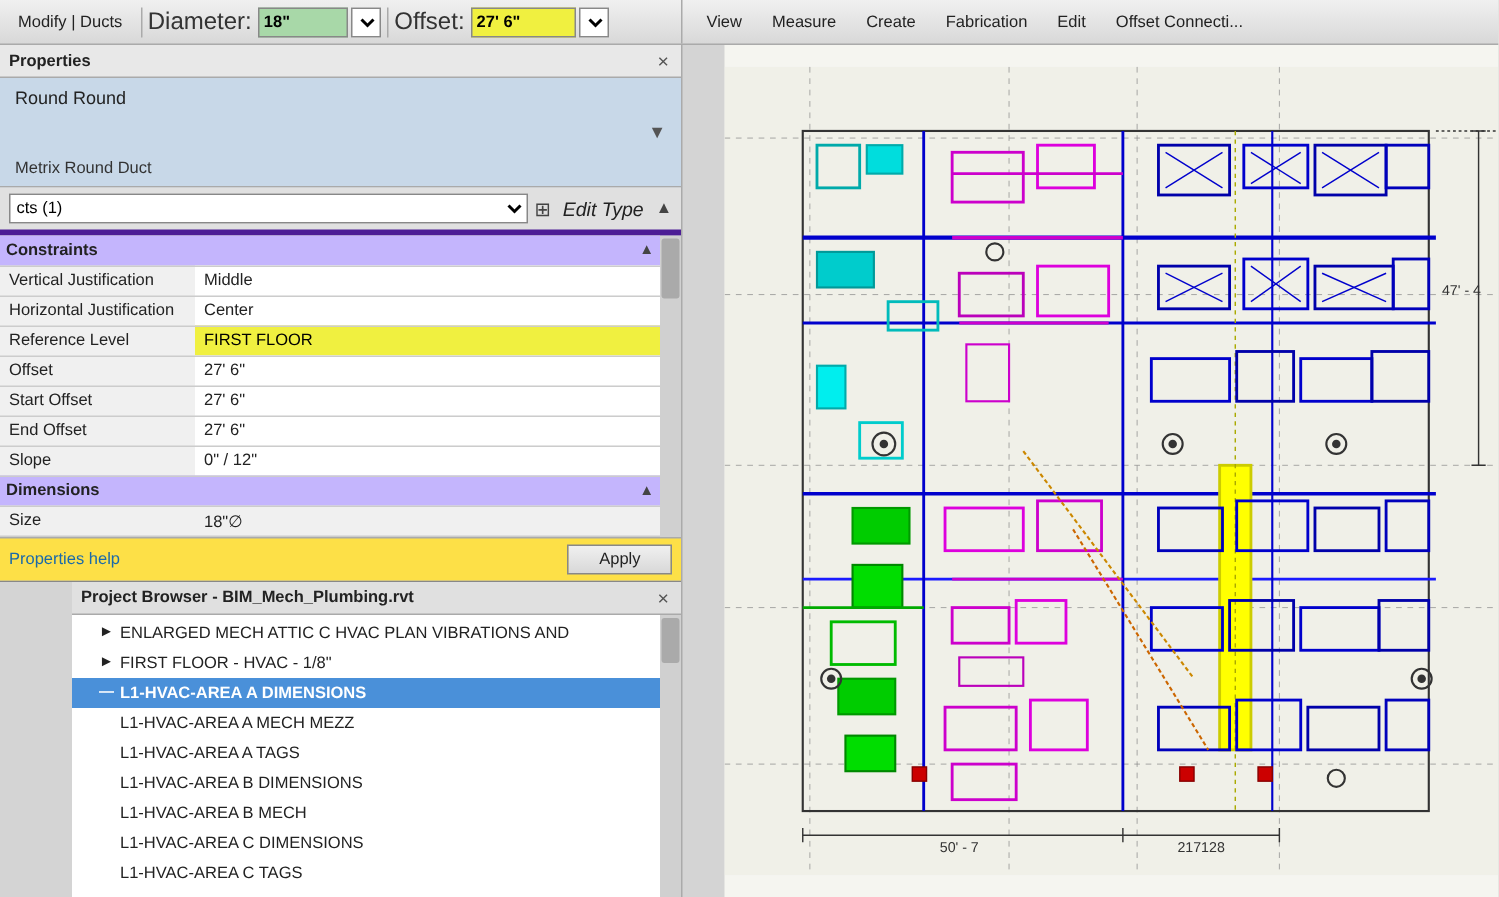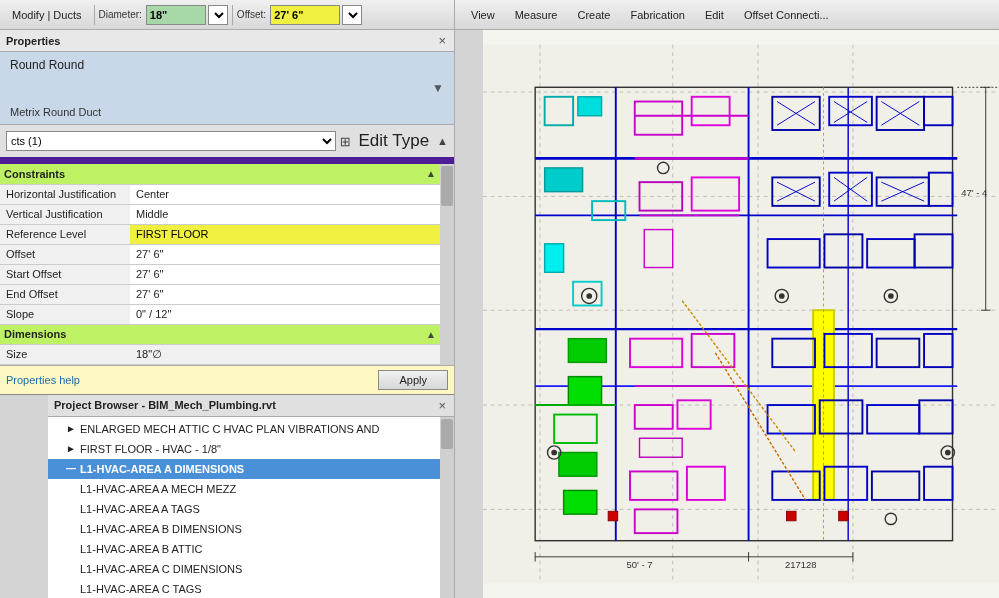--- a/index.html
+++ b/index.html
@@ -7,21 +7,21 @@
     .toolbar-btn {
       padding: 2px 8px;
       font-size: 11px;
       background: transparent;
       border: none;
       cursor: pointer;
       color: #222;
       white-space: nowrap;
     }
     .toolbar-sep { width: 1px; height: 20px; background: #aaa; margin: 0 2px; }
-    .toolbar-label { font-size: 10px; color: #333; margin-right: 2px; }
+    .toolbar-label { font-size: 16px; color: #333; margin-right: 2px; }
     .toolbar-input {
       height: 20px;
       font-size: 11px;
       border: 1px solid #888;
       padding: 0 3px;
       background: #fff;
     }
     .toolbar-input.highlight { background: #a8d8a8; color: #000; font-weight: bold; }
     .toolbar-input.highlight2 { background: #f0f040; color: #000; font-weight: bold; }
     .toolbar-dropdown {
@@ -84,41 +84,42 @@
     .element-type-name { font-size: 12px; color: #222; }
     .element-type-sub { font-size: 11px; color: #333; margin-top: 34px; }
     .element-type-row { display: flex; align-items: center; justify-content: space-between; }
 
     
     .type-selector-row {
       display: flex;
       align-items: center;
       padding: 4px 6px;
       background: #e0e0e0;
-      border-bottom: 7px solid #4c1d95;
+      border-bottom: 4px solid #4c1d95;
       gap: 4px;
       justify-content: space-between;
     }
     .type-selector-dropdown {
       flex: 1;
       height: 20px;
       font-size: 11px;
       border: 1px solid #888;
       background: #fff;
     }
     .edit-type-btn {
       display: flex;
       align-items: center;
       gap: 2px;
-      font-size: 17px;
+      font-size: 13px;
       background: none;
       border: none;
       cursor: pointer;
       color: #222;
       padding: 2px 4px;
+      font-style: italic;
     }
     .section-collapse-btn {
       background: none;
       border: none;
       cursor: pointer;
       font-size: 11px;
       color: #444;
     }
 
     
@@ -132,21 +133,21 @@
       padding: 2px 6px;
       font-size: 11px;
       height: 20px;
       color: #222;
     }
     .prop-name { color: #444; width: 130px; }
     .prop-value { color: #000; }
     .prop-value.highlight { background: #f0f040; color: #000; }
     .prop-value.editable { background: #fff; }
     .section-header-row {
-      background: #bef264;
+      background: #c4b5fd;
     }
     .section-header-row td {
       font-weight: bold;
       padding: 2px 4px;
       color: #222;
       font-size: 11px;
     }
     .section-header-content {
       display: flex;
       align-items: center;
@@ -334,26 +335,26 @@
 
             <tr class="section-header-row">
               <td colspan="2">
                 <div class="section-header-content">
                   <span>Constraints</span>
                   <span class="collapse-arrow">▲</span>
                 </div>
               </td>
             </tr>
             <tr>
+              <td class="prop-name">Vertical Justification</td>
+              <td class="prop-value editable">Middle</td>
+            </tr>
+            <tr>
               <td class="prop-name">Horizontal Justification</td>
               <td class="prop-value editable">Center</td>
-            </tr>
-            <tr>
-              <td class="prop-name">Vertical Justification</td>
-              <td class="prop-value editable">Middle</td>
             </tr>
             <tr>
               <td class="prop-name">Reference Level</td>
               <td class="prop-value highlight">FIRST FLOOR</td>
             </tr>
             <tr>
               <td class="prop-name">Offset</td>
               <td class="prop-value editable">27' 6"</td>
             </tr>
             <tr>
@@ -381,21 +382,21 @@
               <td class="prop-name">Size</td>
               <td class="prop-value">18"∅</td>
             </tr>
           </tbody>
         </table>
         <div class="scrollbar-track">
           <div class="scrollbar-thumb"></div>
         </div>
       </div>
 
-      <div style="display:flex; align-items:center; justify-content:space-between; padding:4px 6px; background:#fef9c3; border-top:1px solid #aaa;">
+      <div style="display:flex; align-items:center; justify-content:space-between; padding:4px 6px; background:#fde047; border-top:1px solid #aaa;">
         <a href="#" style="font-size:11px; color:#1a6aaa; text-decoration:none;">Properties help</a>
         <button class="apply-btn">Apply</button>
       </div>
     </div>
 
     <div class="project-browser">
       <div class="browser-header">
         <span class="browser-title">Project Browser - BIM_Mech_Plumbing.rvt</span>
         <button class="panel-close-btn">×</button>
       </div>
@@ -434,21 +435,21 @@
 
           <div class="tree-item">
             <span class="indent"></span>
             <span class="expand-icon"> </span>
             <span class="item-label">L1-HVAC-AREA B DIMENSIONS</span>
           </div>
 
           <div class="tree-item">
             <span class="indent"></span>
             <span class="expand-icon"> </span>
-            <span class="item-label">L1-HVAC-AREA B ATTIC</span>
+            <span class="item-label">L1-HVAC-AREA B MECH</span>
           </div>
 
           <div class="tree-item">
             <span class="indent"></span>
             <span class="expand-icon"> </span>
             <span class="item-label">L1-HVAC-AREA C DIMENSIONS</span>
           </div>
 
           <div class="tree-item">
             <span class="indent"></span>

